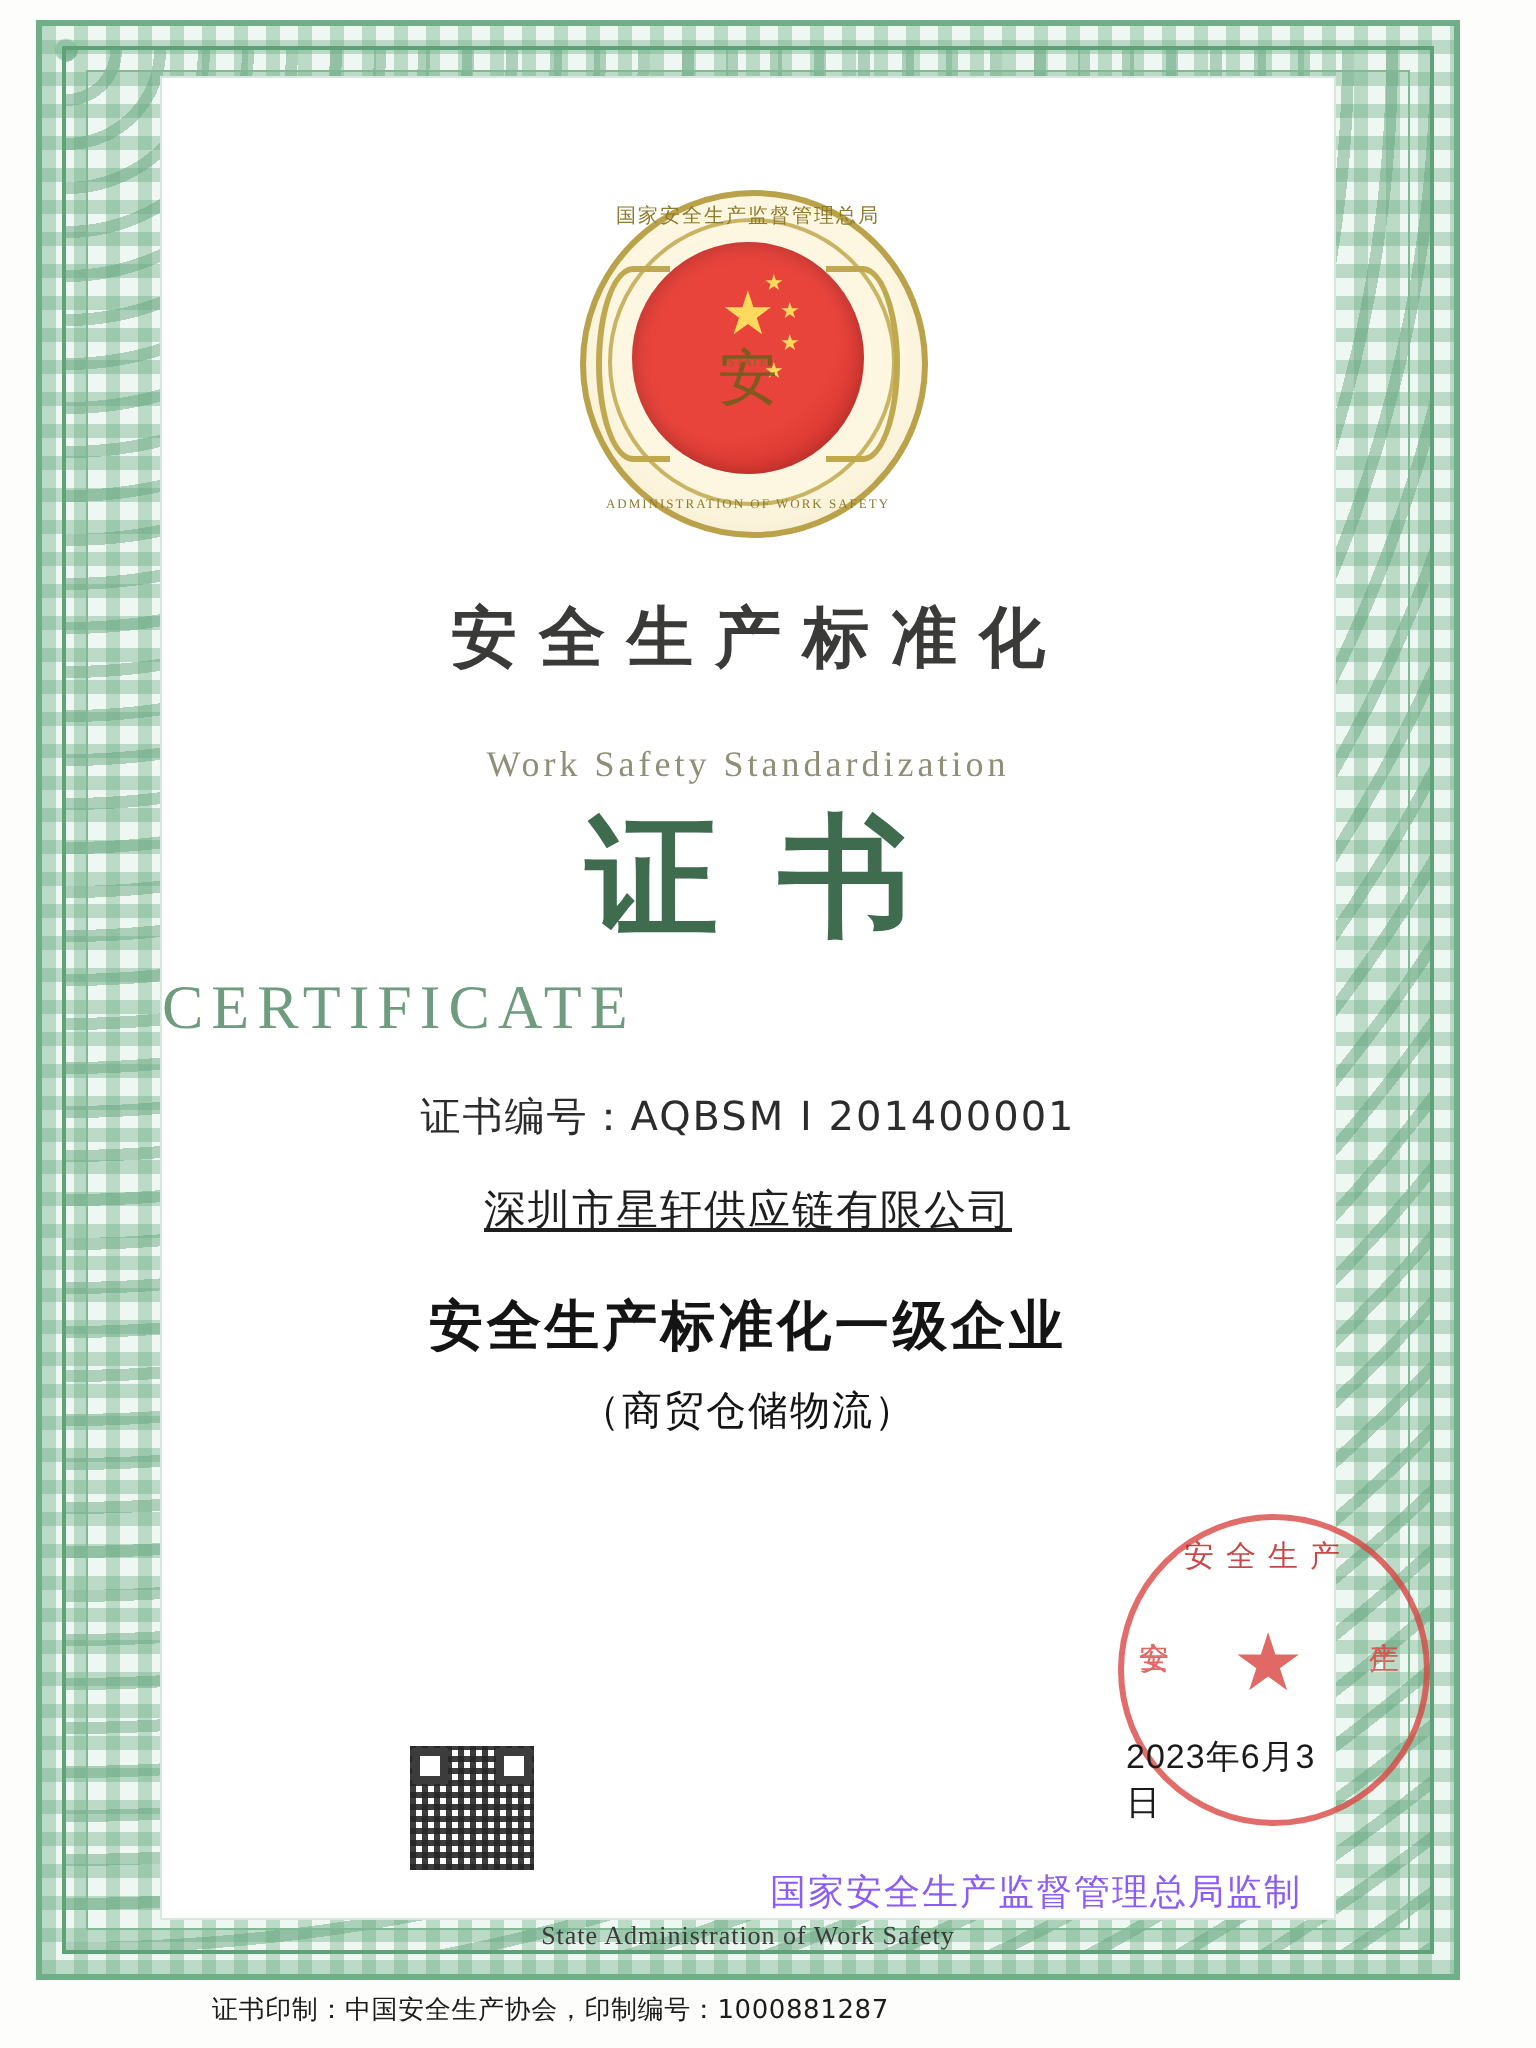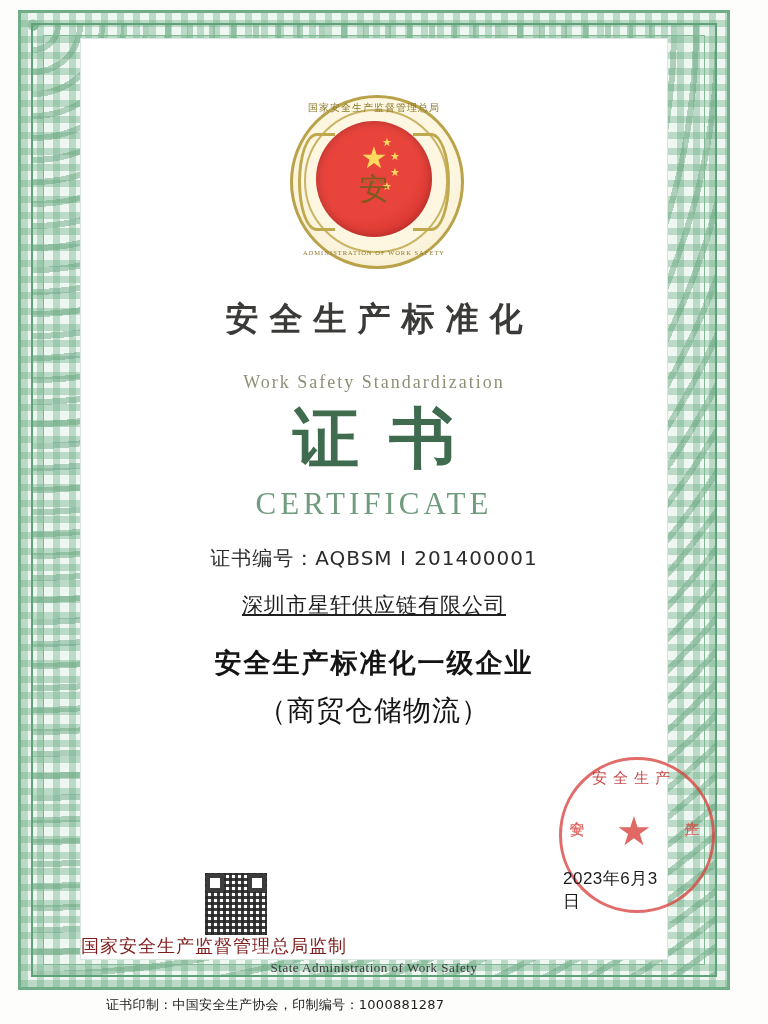--- a/index.html
+++ b/index.html
@@ -180,21 +180,21 @@
     font-family: "DejaVu Sans", sans-serif;
     font-size: 66px;
     font-weight: bold;
     letter-spacing: 30px;
     color: #3f6b4f;
     text-indent: 30px;
   }
   .cert-en {
     position: absolute;
     left: 0; right: 0; top: 447px;
-    text-align: center;
+    text-align: left;
     font-family: "Liberation Serif", serif;
     font-size: 31px;
     letter-spacing: 4px;
     color: #6f9b7e;
   }
 
   
   .cert-no {
     position: absolute;
     left: 0; right: 0; top: 506px;
@@ -222,21 +222,21 @@
     font-size: 27px;
     font-weight: bold;
     color: #141414;
     letter-spacing: 2px;
   }
   .scope {
     position: absolute;
     left: 0; right: 0; top: 653px;
     text-align: center;
     font-family: "DejaVu Sans", sans-serif;
-    font-size: 28px;
+    font-size: 20px;
     color: #141414;
     letter-spacing: 1px;
   }
   .validity {
     position: absolute;
     left: 148px; top: 742px;
     font-family: "DejaVu Sans", sans-serif;
     font-size: 18px;
     color: #1a1a1a;
     letter-spacing: 1px;
@@ -320,24 +320,24 @@
     background: #fff;
     box-sizing: border-box;
   }
   .qr::before { left: 1px; top: 1px; }
   .qr::after { right: 1px; top: 1px; }
 
   
   .issuer-cn {
     position: absolute;
     left: 0; right: 16px; top: 895px;
-    text-align: left;
+    text-align: right;
     font-family: "DejaVu Sans", sans-serif;
     font-size: 18px;
-    color: #7f1d1d;
+    color: #8b5cf6;
     letter-spacing: 1px;
   }
   .issuer-en {
     position: absolute;
     left: 0; right: 0; top: 921px;
     text-align: center;
     font-family: "Liberation Serif", serif;
     font-size: 13px;
     color: #3a3a3a;
     letter-spacing: 0.5px;

